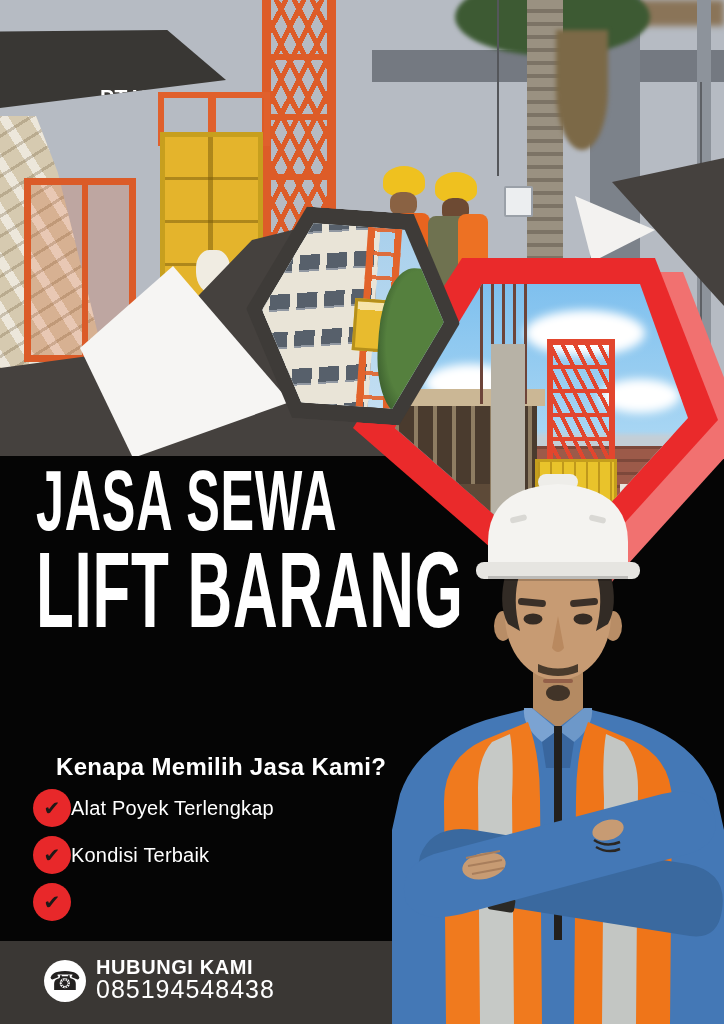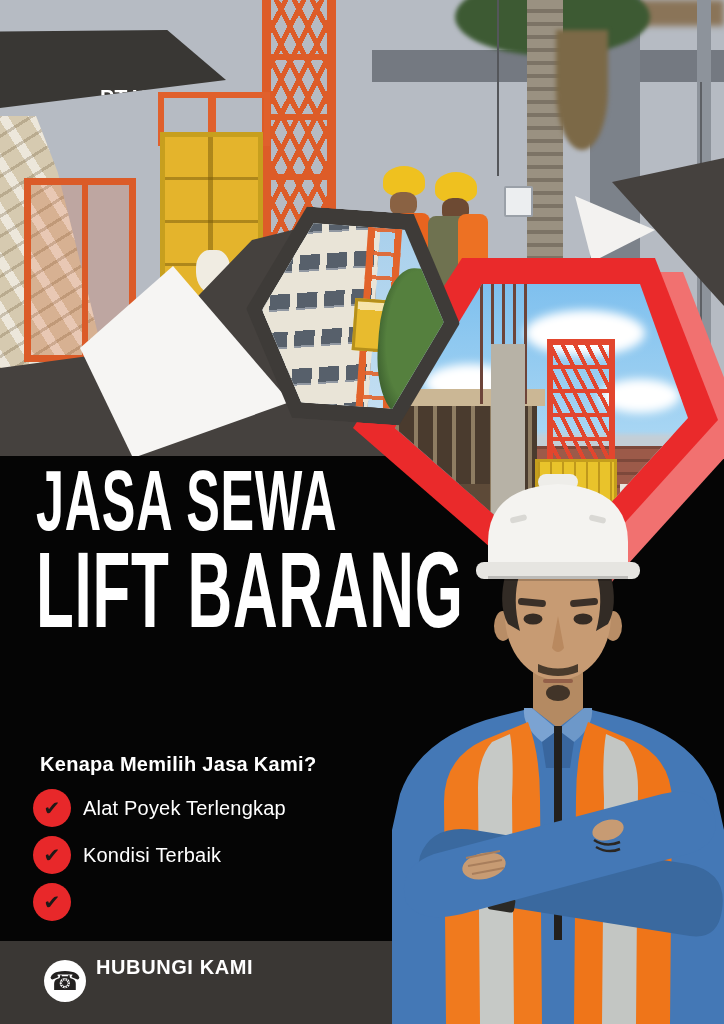--- a/index.html
+++ b/index.html
@@ -96,25 +96,25 @@
           clip-path:polygon(0 2%,74% 0,100% 64%,0 100%);}
   .banner-text{position:absolute;left:100px;top:55px;color:#fff;font-size:21px;font-weight:bold;letter-spacing:.5px;}
   .logo-blob{position:absolute;left:24px;top:36px;width:80px;height:66px;background:#fff;border-radius:46%;}
 
   
   .t1{position:absolute;left:36px;top:458px;color:#fff;font-size:70px;font-weight:700;line-height:1;
       letter-spacing:1px;transform:scale(.72,1.22);transform-origin:0 0;white-space:nowrap;}
   .t2{position:absolute;left:36px;top:536px;color:#fff;font-size:86px;font-weight:700;line-height:1;
       letter-spacing:1px;transform:scale(.72,1.25);transform-origin:0 0;white-space:nowrap;}
   .desc{position:absolute;left:38px;top:642px;width:406px;color:#f2f2f2;font-size:19px;line-height:1.56;letter-spacing:.2px;}
-  .why-h{position:absolute;left:40px;top:753px;color:#fff;font-size:20px;font-weight:bold;letter-spacing:.3px;}
+  .why-h{position:absolute;left:56px;top:753px;color:#fff;font-size:24px;font-weight:bold;letter-spacing:.3px;}
   .check-row{position:absolute;left:33px;display:flex;align-items:center;}
   .check-dot{width:38px;height:38px;border-radius:50%;background:#e8282a;display:flex;align-items:center;justify-content:center;
              color:#1c1917;font-size:20px;font-weight:bold;flex:0 0 auto;}
-  .check-label{margin-left:12px;color:#fff;font-size:20px;letter-spacing:.2px;}
+  .check-label{color:#fff;font-size:20px;letter-spacing:.2px;}
 
   
   .band{position:absolute;left:0;top:941px;width:724px;height:83px;background:#3a3734;}
   .phone-dot{position:absolute;left:44px;top:19px;width:42px;height:42px;border-radius:50%;background:#fff;
              display:flex;align-items:center;justify-content:center;color:#232120;font-size:26px;}
   .contact-label{position:absolute;left:96px;top:15px;color:#fff;font-size:20px;font-weight:bold;letter-spacing:.6px;}
   .contact-phone{position:absolute;left:96px;top:34px;color:#fff;font-size:25px;letter-spacing:1px;}
 
   .man{position:absolute;right:0;bottom:0;width:332px;height:566px;}
 </style>
@@ -205,20 +205,21 @@
     <span class="check-dot">✔</span>
     <span class="check-label">Kondisi Terbaik</span>
   </div>
   <div class="check-row" style="top:883px;">
     <span class="check-dot">✔</span>
   </div>
 
   <div class="band">
     <div class="phone-dot">☎</div>
     <div class="contact-label">HUBUNGI KAMI</div>
+    <div class="contact-phone">085194548438</div>
   </div>
 
   <svg class="man" viewBox="0 0 332 566">
 
     <rect x="141" y="200" width="50" height="70" rx="16" fill="#b48a62"></rect>
 
     <ellipse cx="111" cy="168" rx="9" ry="15" fill="#b88d66"></ellipse>
     <ellipse cx="221" cy="168" rx="9" ry="15" fill="#b88d66"></ellipse>
     <ellipse cx="166" cy="158" rx="53" ry="64" fill="#c79b73"></ellipse>
     <path d="M113,118 q-7,30 3,48 l12,7 q-8,-30 -1,-55 z" fill="#322b25"></path>

